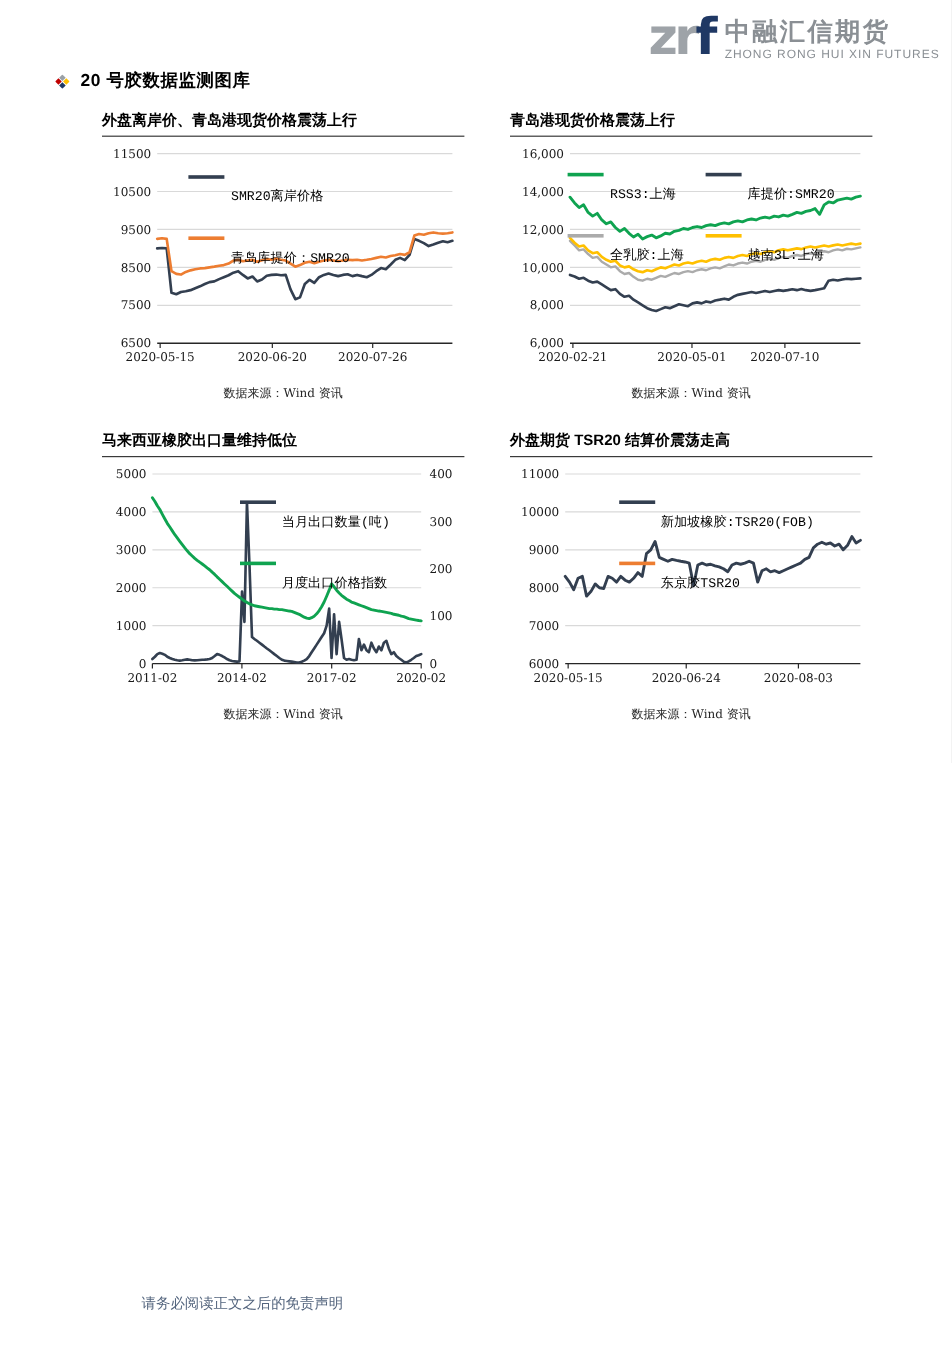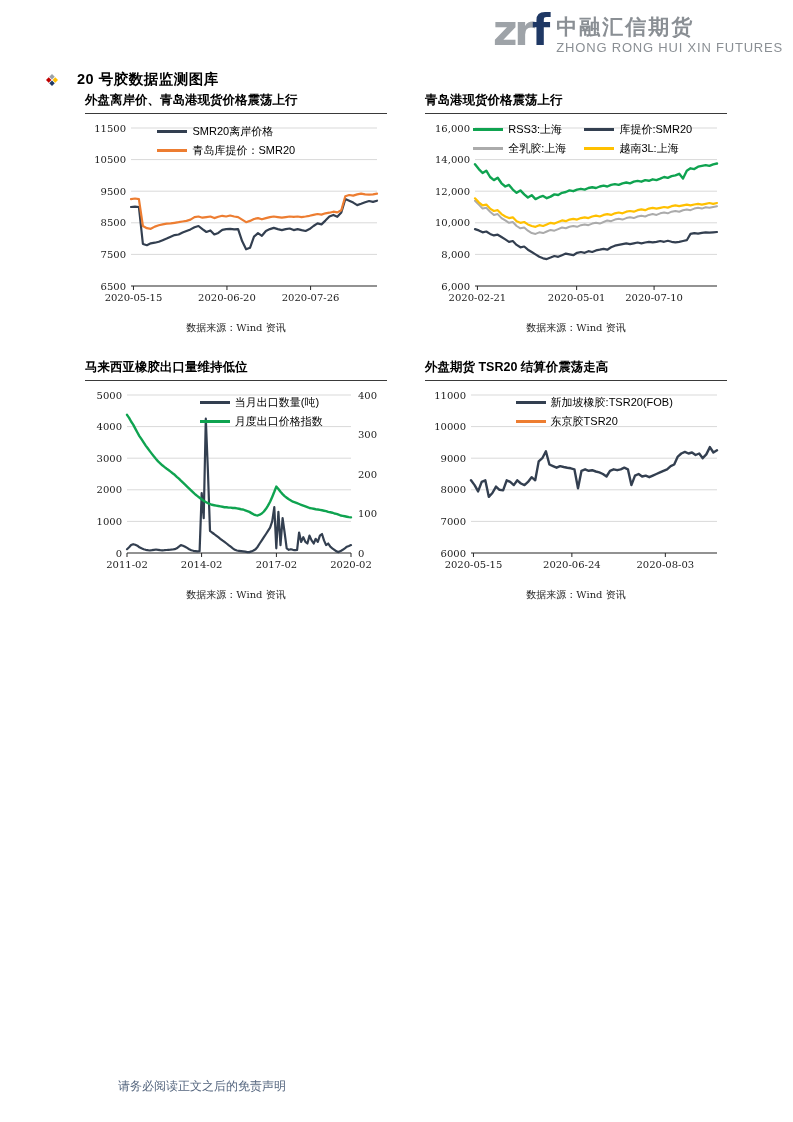--- a/index.html
+++ b/index.html
@@ -8,24 +8,24 @@
 
   
   .logo{position:absolute;top:10px;right:10px;display:flex;align-items:flex-start;}
   .logo-zrf{font-family:"DejaVu Sans",sans-serif;font-weight:bold;font-size:42px;
             line-height:42px;letter-spacing:-3px;}
   .logo-zr{color:#9EA3A8;}
   .logo-f{color:#1F3864;}
   .logo-text{margin-left:9px;display:flex;flex-direction:column;}
   .logo-cn{color:#8A8F94;font-size:21px;font-weight:bold;letter-spacing:2px;
            line-height:23px;margin-top:5px;white-space:nowrap;}
-  .logo-en{color:#8A8F94;font-size:13px;letter-spacing:0.8px;margin-top:2px;white-space:nowrap;}
-
-  
-  .section-heading{position:absolute;top:70px;left:46px;display:flex;align-items:center;gap:19px;}
+  .logo-en{color:#8A8F94;font-size:10px;letter-spacing:0.8px;margin-top:2px;white-space:nowrap;}
+
+  
+  .section-heading{position:absolute;top:58px;left:46px;display:flex;align-items:center;gap:9px;}
   .section-heading .bullet{width:12px;height:12px;flex:0 0 auto;}
   .section-title{font-size:14.5px;font-weight:bold;color:#000;letter-spacing:0.5px;}
 
   
   .charts{position:absolute;top:92px;left:85px;display:grid;
           grid-template-columns:302px 302px;column-gap:38px;row-gap:24px;}
   .chart-block{width:302px;}
   .chart-title{font-size:12.5px;font-weight:bold;color:#000;padding-bottom:4px;
                border-bottom:1.5px solid #3a3a3a;margin-bottom:6px;white-space:nowrap;}
   .chart-canvas{position:relative;width:302px;height:192px;}
@@ -33,21 +33,21 @@
                 font-family:"DejaVu Serif",serif;text-align:center;}
 
   
   .axis-label{font-family:"DejaVu Serif",serif;font-size:10px;fill:#1a1a1a;}
 
   
   .legend{position:absolute;display:flex;flex-direction:column;gap:4px;background:transparent;}
   .legend-grid{display:grid;grid-template-columns:auto auto;column-gap:18px;row-gap:4px;}
   .legend-item{display:flex;align-items:center;gap:5px;white-space:nowrap;}
   .swatch{display:inline-block;width:30px;height:3px;flex:0 0 auto;}
-  .legend-label{font-family:Liberation Sans, sans-serif;font-size:11px;color:#000;}
+  .legend-label{font-family:Liberation Mono, monospace;font-size:11px;color:#000;margin-top:32px;}
 
   
   .footer{position:absolute;top:1078px;left:118px;font-size:12px;color:#54657E;}
 </style>
 </head>
 <body>
 
 <div class="page">
 
   <div class="logo">

